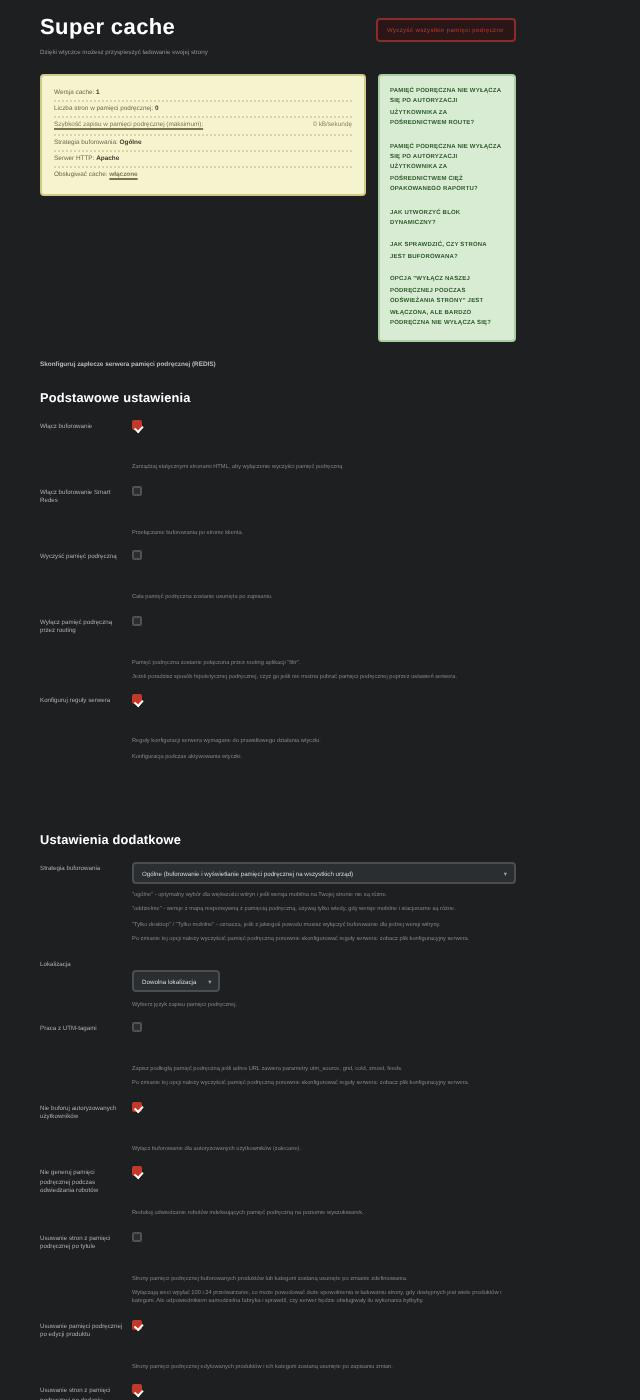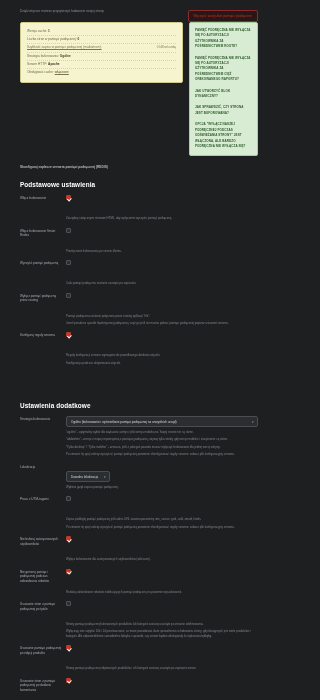--- a/index.html
+++ b/index.html
@@ -95,20 +95,21 @@
   .sel.full { display: block; width: 100%; padding-right: 12px; }
 
   .spacer-lg { height: 18px; }
 </style>
 </head>
 <body>
 
 <div class="page">
 
   <div class="hdr">
+    <div class="title">Super cache</div>
     <div class="subtitle">Dzięki wtyczce możesz przyspieszyć ładowanie swojej strony</div>
     <div class="flush-btn">Wyczyść wszystkie pamięci podręczne</div>
   </div>
 
   <div class="toprow">
     <div class="status-box">
       <div class="status-line sep">
         <span>Wersja cache:</span>
         <b>1</b>
       </div>

